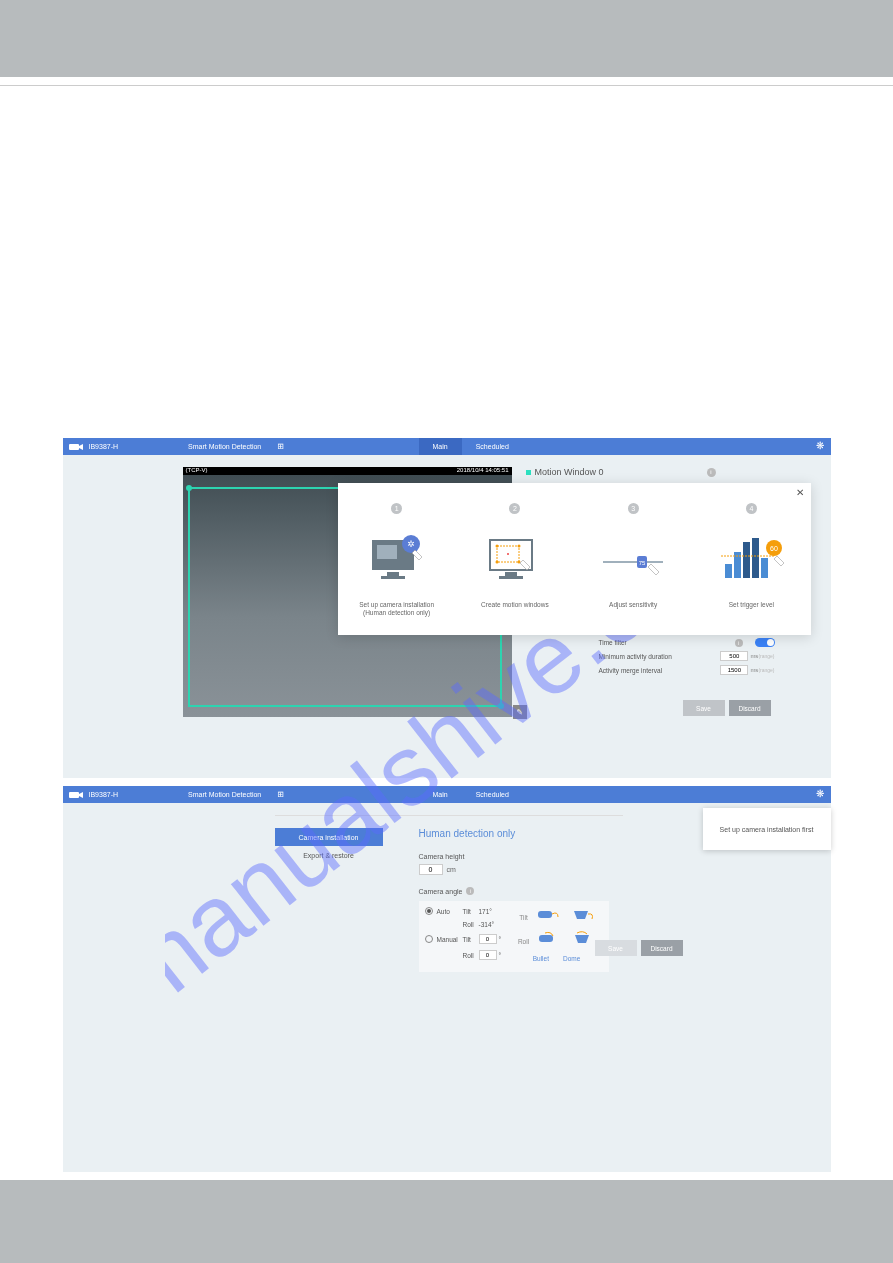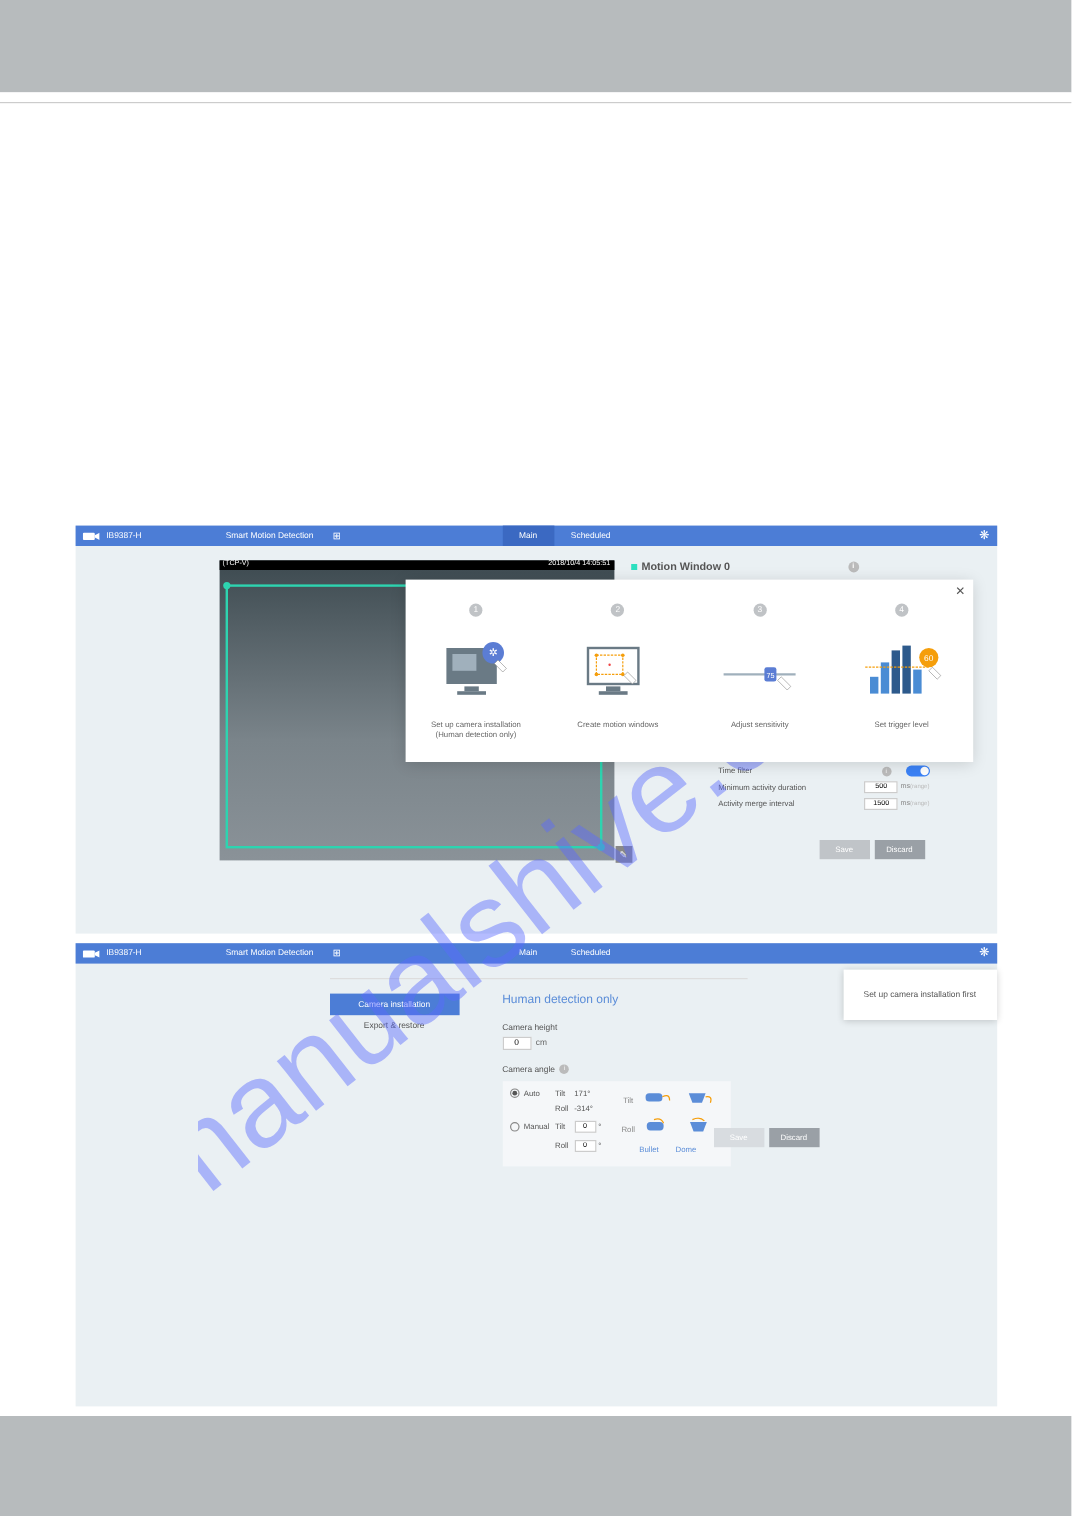--- a/index.html
+++ b/index.html
@@ -33,21 +33,21 @@
   
   .shot1-body { display: flex; padding: 12px 0 0 120px; position: relative; }
   .video { width: 329px; height: 250px; background: linear-gradient(#3d4a50, #7a848a 60%, #8a9298); position: relative; }
   .video-titlebar { height: 8px; background: #000; color: #fff; font-size: 6px; display: flex; justify-content: space-between; padding: 0 3px; }
   .video-inner { position: absolute; top: 20px; left: 5px; right: 10px; bottom: 10px; border: 2px solid #2dd4b0; }
   .video-inner::after { content: ''; position: absolute; bottom: -4px; right: -4px; width: 6px; height: 6px; background: #2dd4b0; border-radius: 50%; }
   .video-inner::before { content: ''; position: absolute; top: -4px; left: -4px; width: 6px; height: 6px; background: #2dd4b0; border-radius: 50%; }
   .edit-btn { position: absolute; right: -15px; bottom: -2px; width: 14px; height: 14px; background: #888; color: #fff; display: flex; align-items: center; justify-content: center; font-size: 8px; }
   
   .side-panel { margin-left: 14px; width: 190px; }
-  .mw-title { font-size: 9px; color: #555; display: flex; align-items: center; font-weight: bold; }
+  .mw-title { font-size: 9px; color: #555; display: flex; align-items: center; }
   .mw-dot { width: 5px; height: 5px; background: #2de0c0; margin-right: 4px; }
   .mw-info { margin-left: auto; width: 9px; height: 9px; border-radius: 50%; background: #bbb; color: #fff; font-size: 6px; display: inline-flex; align-items: center; justify-content: center; }
   
   
   .wizard { position: absolute; left: 275px; top: 45px; width: 473px; height: 152px; background: #fff; box-shadow: 0 2px 12px rgba(0,0,0,0.15); display: flex; padding: 14px 0; z-index: 10; }
   .wizard-close { position: absolute; right: 6px; top: 4px; font-size: 10px; color: #555; }
   .wiz-step { flex: 1; text-align: center; position: relative; }
   .wiz-num { width: 11px; height: 11px; border-radius: 50%; background: #c0c3c6; color: #fff; font-size: 7px; display: inline-flex; align-items: center; justify-content: center; margin-bottom: 18px; }
   .wiz-illus { width: 80px; height: 55px; margin: 0 auto 14px; position: relative; }
   .wiz-label { font-size: 6.5px; color: #666; line-height: 1.3; }

